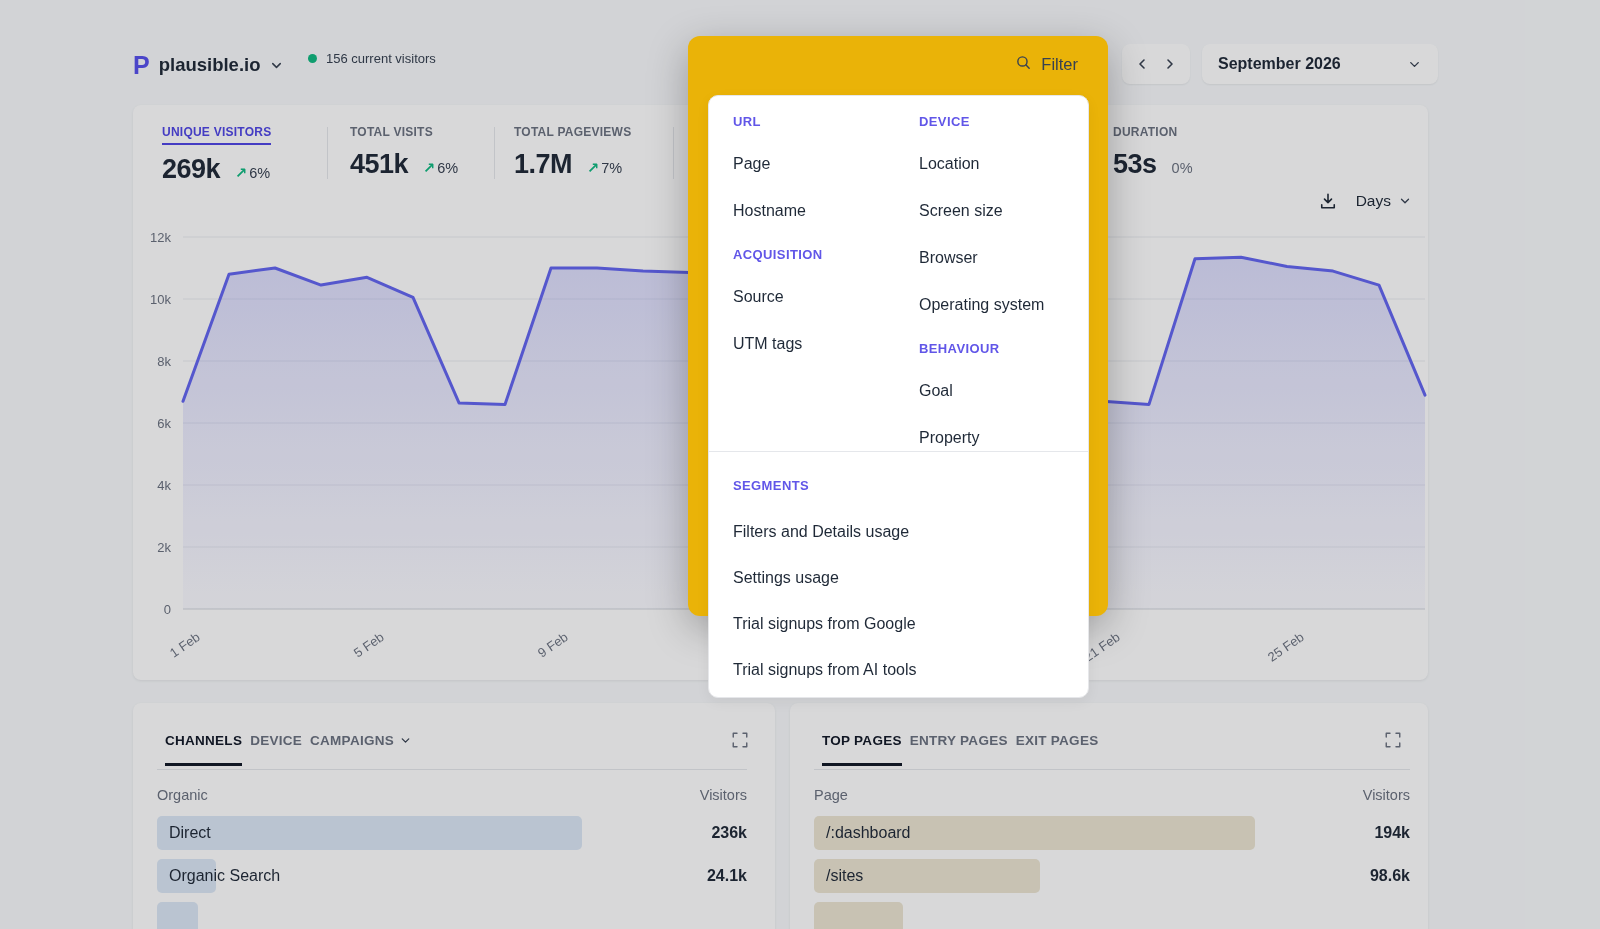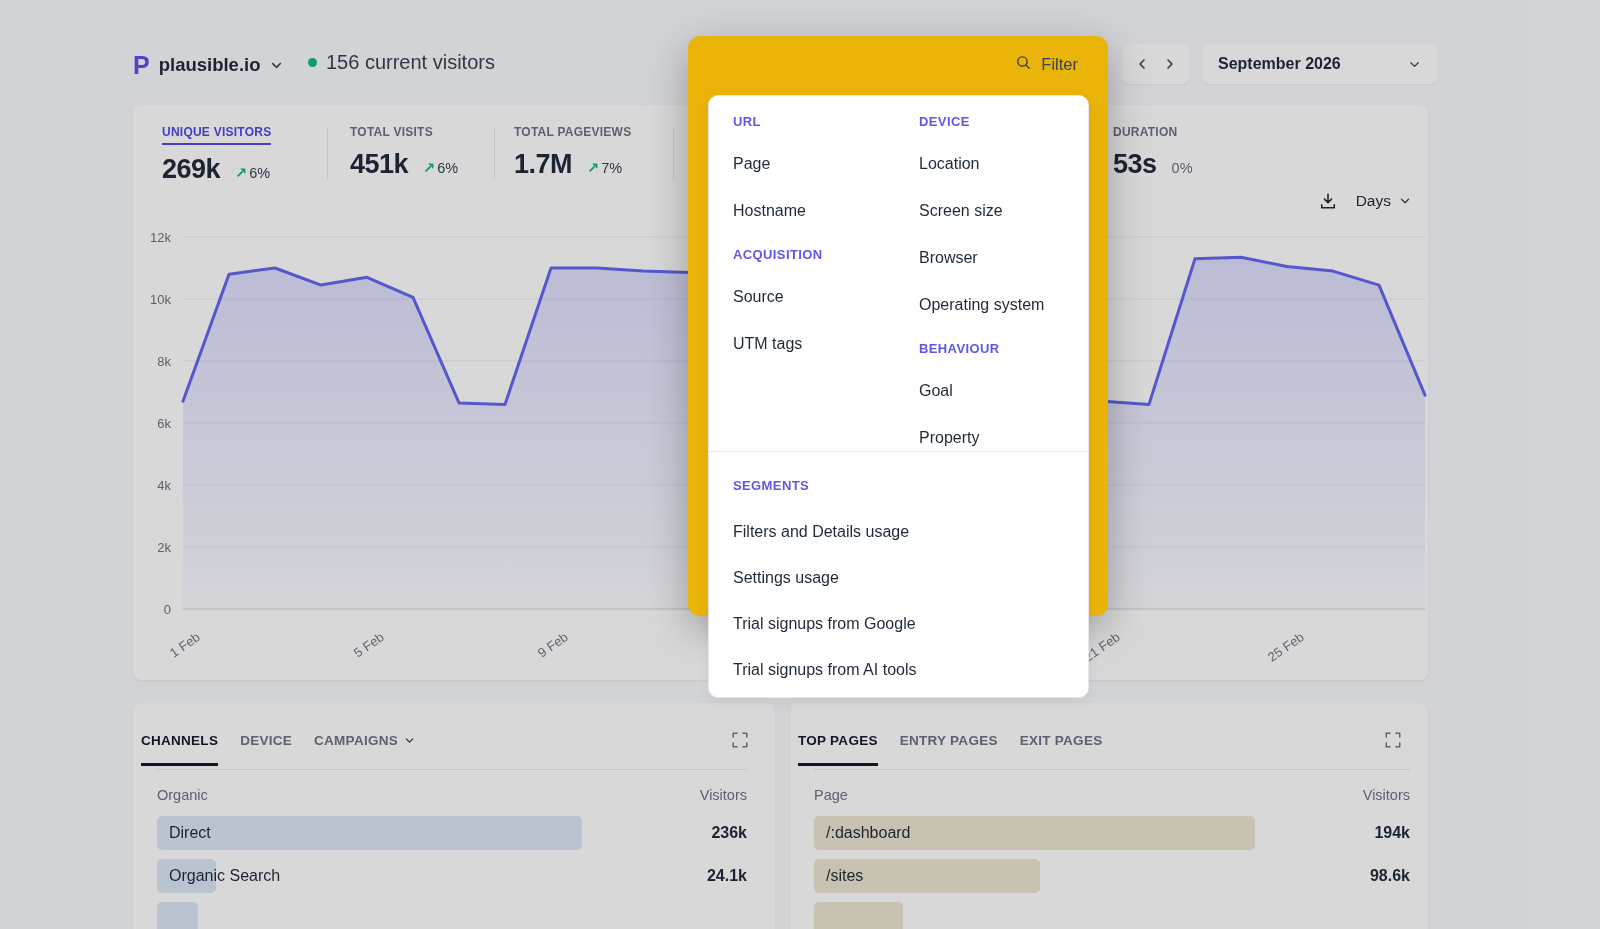--- a/index.html
+++ b/index.html
@@ -10,21 +10,21 @@
     font-family:"Liberation Sans","DejaVu Sans",sans-serif;
     color:#1f2937;
   }
   
   .site-selector { position:absolute; left:133px; top:46px; height:38px; display:flex; align-items:center; gap:9px; cursor:pointer; }
   .logo { font-size:25px; font-weight:800; color:#5850ec; line-height:1; }
   .site-name { font-size:18.5px; font-weight:700; color:#1f2937; }
   .chev { color:#374151; display:inline-flex; }
   .live { position:absolute; left:308px; top:51px; display:flex; align-items:center; gap:9px; cursor:pointer; }
   .live-dot { width:9px; height:9px; border-radius:50%; background:#10b981; }
-  .live-text { font-size:20px; color:#374151; }
+  .live-text { font-size:13px; color:#374151; }
   .nav-arrows { position:absolute; left:1122px; top:44px; width:68px; height:40px; background:#fff; border-radius:8px;
     box-shadow:0 1px 2px rgba(0,0,0,.07); display:flex; align-items:center; justify-content:space-evenly; }
   .nav-btn { display:inline-flex; color:#374151; cursor:pointer; }
   .date-picker { position:absolute; left:1202px; top:44px; width:236px; height:40px; background:#fff; border-radius:8px;
     box-shadow:0 1px 2px rgba(0,0,0,.07); display:flex; align-items:center; justify-content:space-between;
     padding:0 16px; cursor:pointer; }
   .date-label { font-size:16px; font-weight:600; color:#1f2937; }
   
   .main-card { position:absolute; left:133px; top:105px; width:1295px; height:575px; background:#fff;
     border-radius:8px; box-shadow:0 1px 3px rgba(0,0,0,.08); }
@@ -40,21 +40,21 @@
   .chart-toolbar { position:absolute; top:86px; right:16px; display:flex; align-items:center; gap:18px; }
   .dl-btn { display:inline-flex; color:#1f2937; cursor:pointer; }
   .days-dd { display:flex; align-items:center; gap:7px; font-size:15.5px; color:#1f2937; cursor:pointer; }
   svg.chart { position:absolute; left:0; top:0; }
   .ylabel { font-size:13px; fill:#6b7280; }
   .xlabel { font-size:13px; fill:#6b7280; }
   
   .bcard { position:absolute; top:703px; height:280px; background:#fff; border-radius:8px; box-shadow:0 1px 3px rgba(0,0,0,.08); }
   .bcard.bl { left:133px; width:642px; }
   .bcard.br { left:790px; width:638px; }
-  .tabs { position:absolute; left:8px; top:30px; display:flex; gap:22px;text-align:center; }
+  .tabs { position:absolute; left:32px; top:30px; display:flex; gap:8px;text-align:center; }
   .tab { font-size:13.5px; font-weight:700; letter-spacing:.02em; color:#6b7280; cursor:pointer; position:relative;
     display:flex; align-items:center; gap:5px; }
   .tab.active { color:#111827; }
   .tab.active::after { content:""; position:absolute; left:0; right:0; bottom:-18px; height:3px; background:#111827; }
   .tabs-rule { position:absolute; left:24px; top:66px; height:1px; background:#e5e7eb; }
   .bl .tabs-rule { width:590px; } .br .tabs-rule { width:596px; }
   .expand { position:absolute; right:26px; top:28px; color:#6b7280; cursor:pointer; display:inline-flex; }
   .thead { position:absolute; left:24px; top:84px; display:flex; justify-content:space-between; font-size:14.5px; color:#6b7280; }
   .bl .thead { width:590px; } .br .thead { width:596px; }
   .rows { position:absolute; left:24px; top:113px; }

